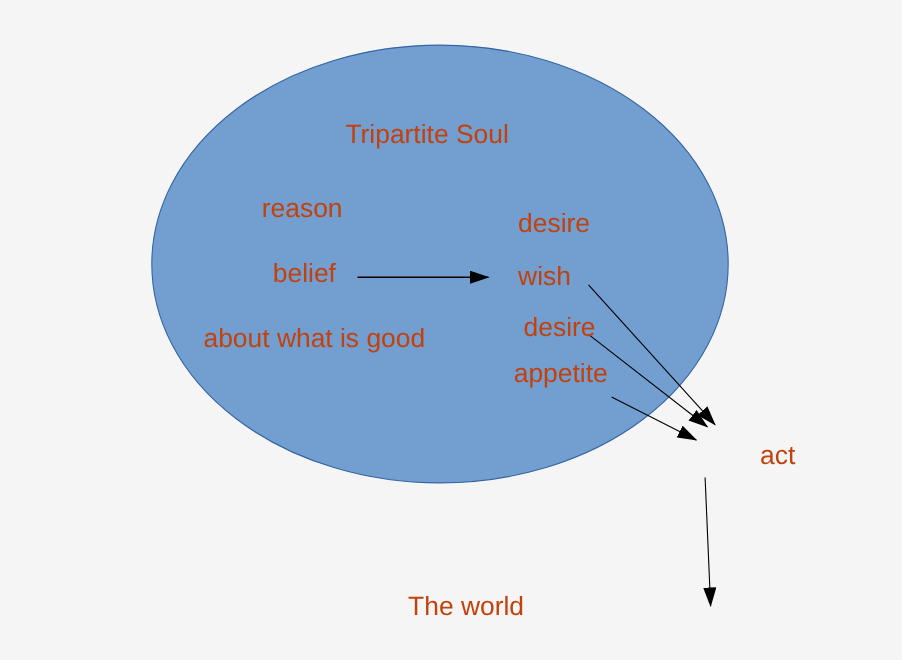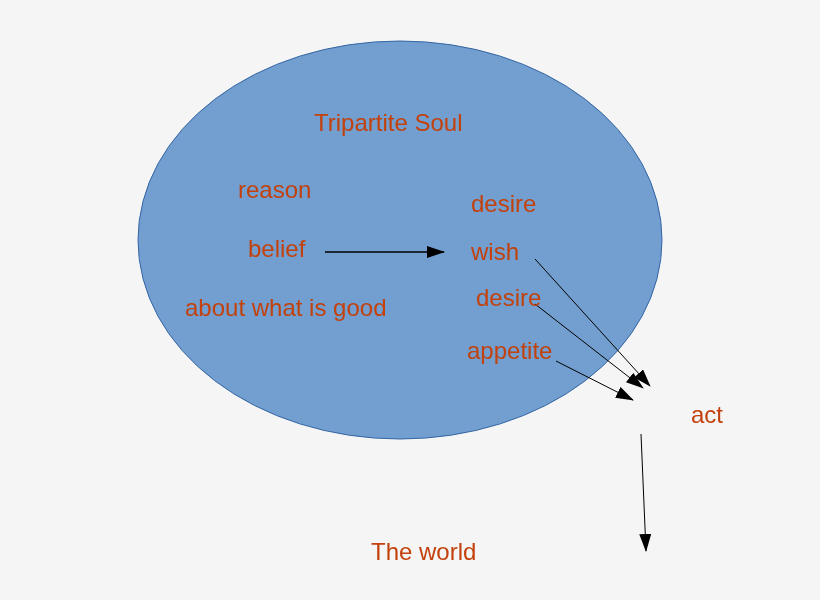--- a/index.html
+++ b/index.html
@@ -40,15 +40,15 @@
   <line x1="641" y1="434" x2="646" y2="551" stroke="#000" stroke-width="1" marker-end="url(#ahL)"></line>
 </svg>
 
 <div class="lbl" style="left:314px; top:111px;">Tripartite Soul</div>
 <div class="lbl" style="left:238px; top:178px;text-align:center;">reason</div>
 <div class="lbl" style="left:471px; top:192px;">desire</div>
 <div class="lbl" style="left:248px; top:237px;">belief</div>
 <div class="lbl" style="left:185px; top:296px;">about what is good</div>
 <div class="lbl" style="left:471px; top:240px;">wish</div>
 <div class="lbl" style="left:476px; top:286px;">desire</div>
-<div class="lbl" style="left:467px; top:339px;text-align:center;">appetite</div>
+<div class="lbl" style="left:467px; top:328px;text-align:center;">appetite</div>
 <div class="lbl" style="left:647px; top:403px;margin-left:44px;">act</div>
 <div class="lbl" style="left:371px; top:540px;">The world</div>
 
 </body></html>

